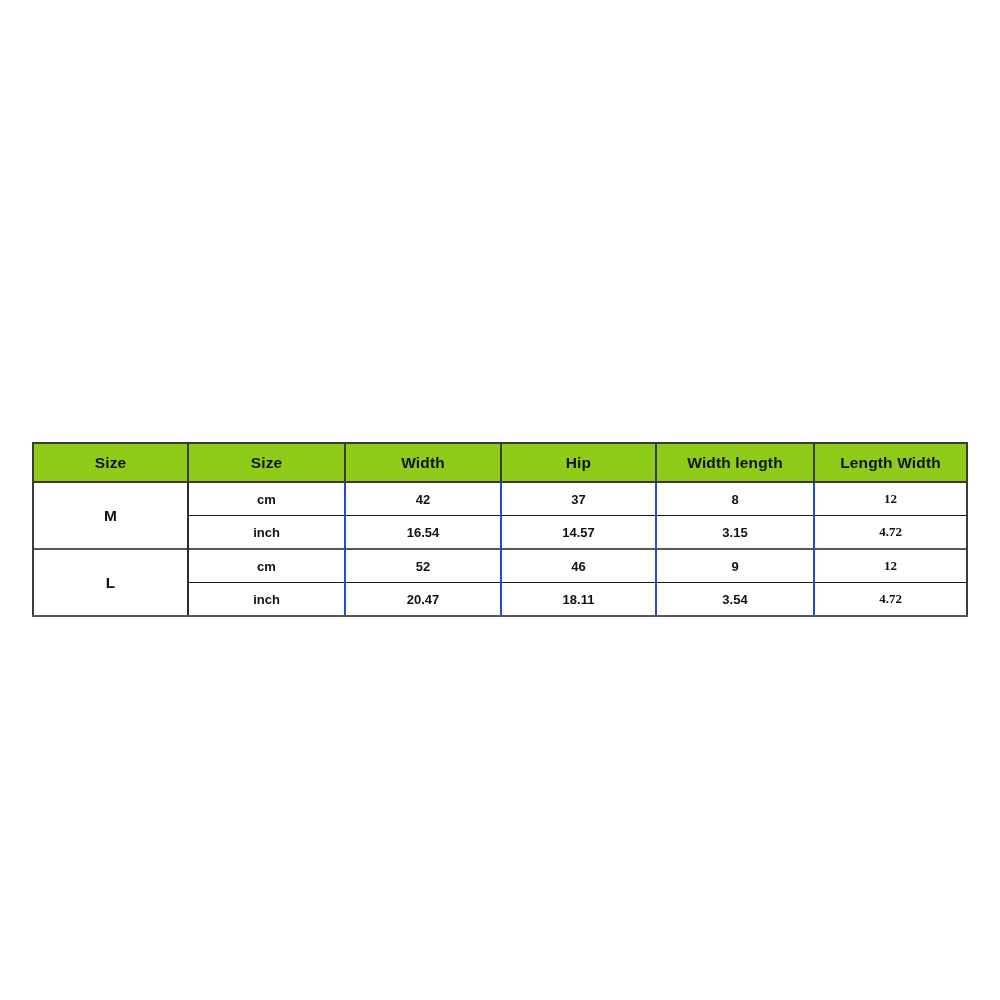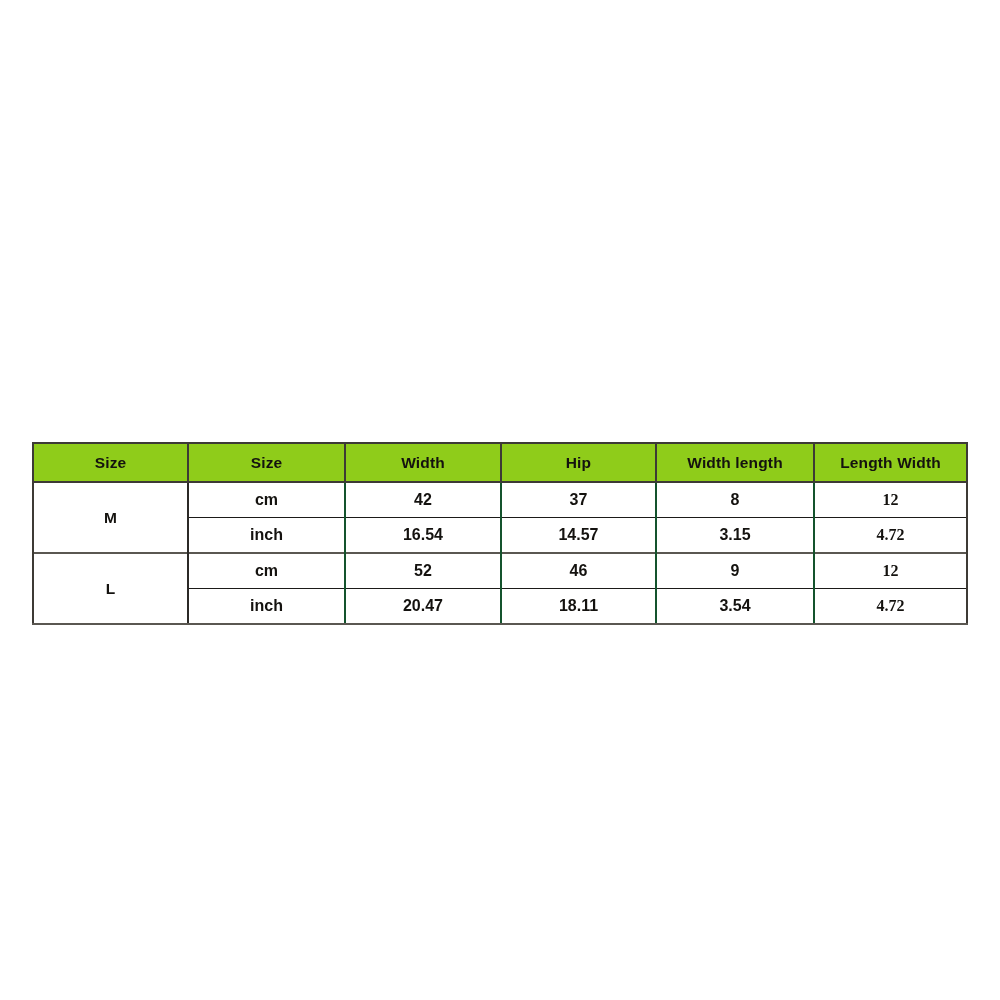--- a/index.html
+++ b/index.html
@@ -55,22 +55,22 @@
     border-right: 1px solid #3d3a35;
   }
   .hdr-row th:last-child {
     border-right: 2px solid #3d3a35;
   }
 
   
   .body-row td {
     background: #ffffff;
     height: 26.5px;
-    font-size: 16px;
-    border-left: 2px solid #14532d;
+    font-size: 13px;
+    border-left: 2px solid #1d4ed8;
     border-right: 1px solid #2b2926;
   }
   .body-row td:last-child {
     border-right: 2px solid #3d3a35;
     font-family: Liberation Serif, serif;
   }
 
   
   .sep-thin > td {
     border-top: 1.5px solid #1b1a18;

